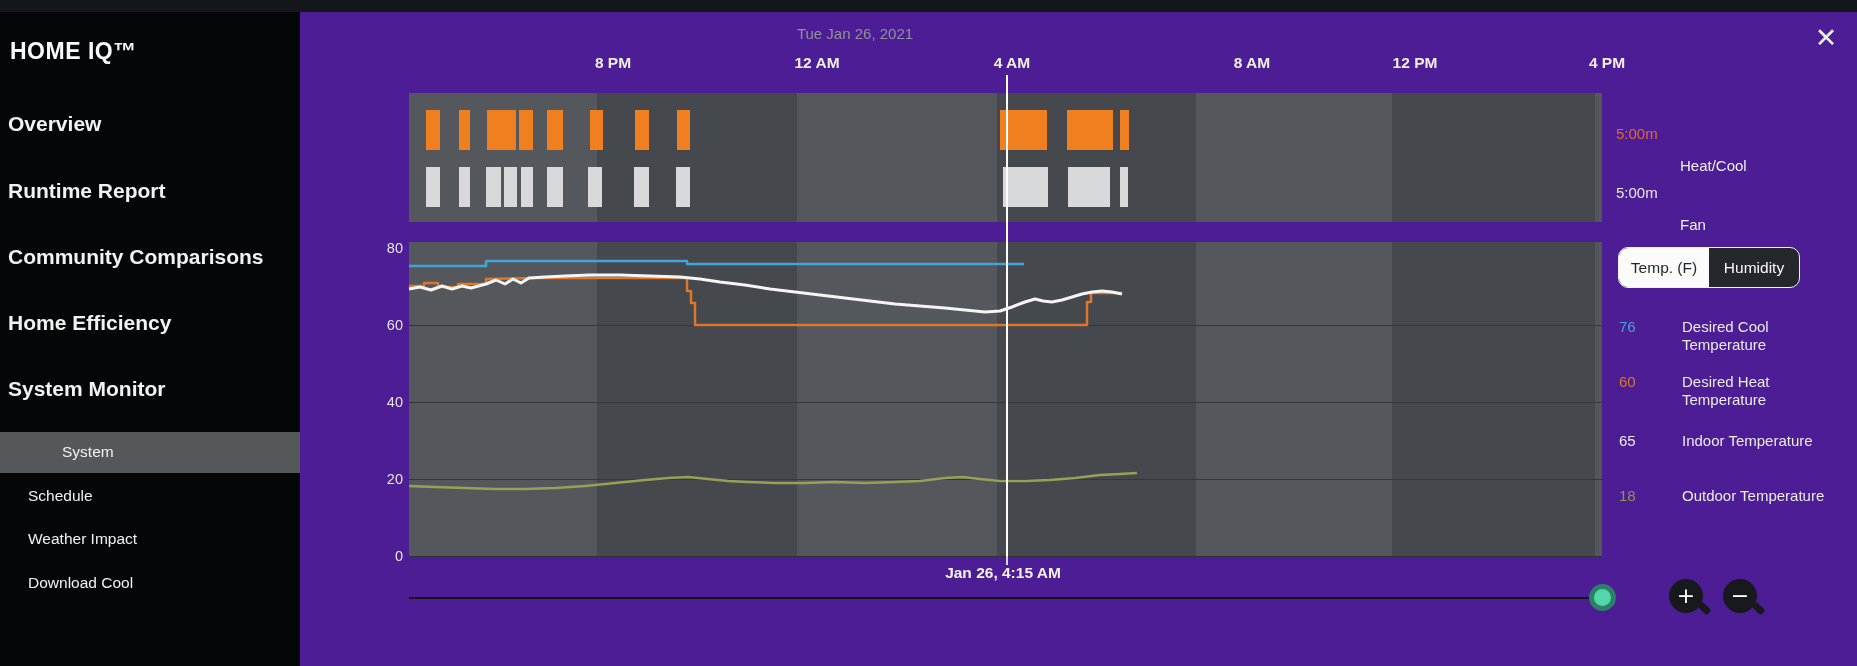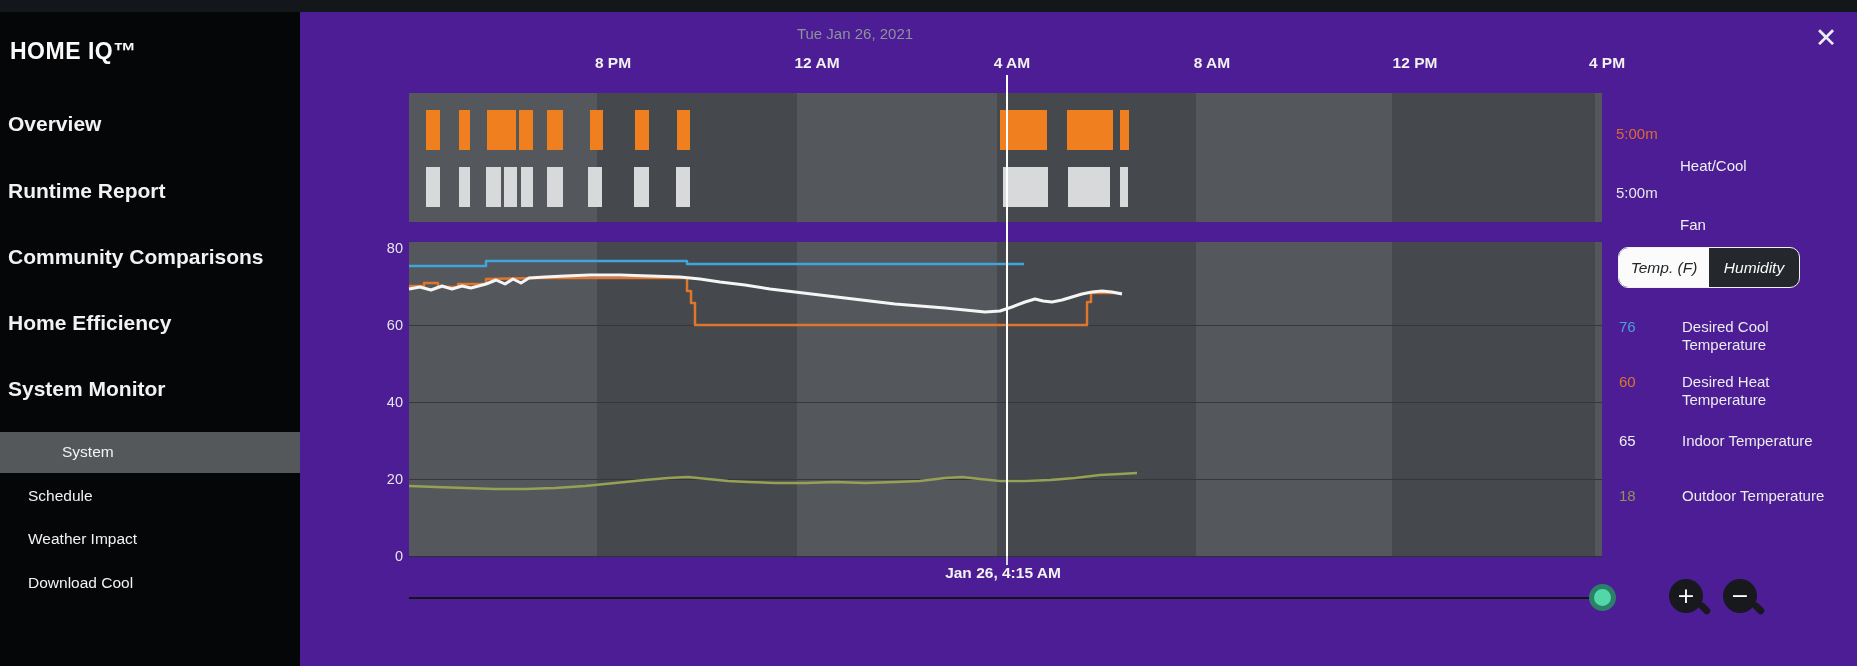--- a/index.html
+++ b/index.html
@@ -22,21 +22,21 @@
   .baseline{position:absolute;left:409px;width:1193px;height:1px;background:#2d3034;z-index:2;}
   .y-label{position:absolute;width:48px;left:355px;text-align:right;font-size:14.5px;color:#e4e6e7;transform:translateY(-50%);}
   .bar{position:absolute;z-index:3;}
   .lines-svg{position:absolute;left:0;top:0;z-index:4;pointer-events:none;}
   .cursor-line{position:absolute;top:75px;width:2px;height:481px;background:#ffffff;z-index:5;}
   .cursor-tick{position:absolute;top:556px;width:2px;height:9px;background:#d8d8d8;z-index:5;}
   .cursor-label{position:absolute;top:564px;transform:translateX(-50%);font-size:15.5px;font-weight:700;color:#f2f3f4;white-space:nowrap;z-index:5;}
   .strip-leg-val{position:absolute;left:1616px;width:46px;text-align:left;font-size:15px;transform:translateY(-50%);}
   .strip-leg-lab{position:absolute;left:1680px;font-size:15px;color:#eef0f1;transform:translateY(-50%);white-space:nowrap;margin-top:32px;}
   .toggle{position:absolute;left:1618px;top:247px;width:182px;height:41px;border:1.5px solid #f2f2f2;
-       border-radius:10px;display:flex;overflow:hidden;background:#24272b;box-sizing:border-box;z-index:3;font-style:italic;}
+       border-radius:10px;display:flex;overflow:hidden;background:#24272b;box-sizing:border-box;z-index:3;}
   .toggle-seg{flex:1;display:flex;align-items:center;justify-content:center;font-size:15.5px;cursor:pointer;color:#fbfbfb;}
   .toggle-seg.active{background:#fbfbfb;color:#232629;border-radius:7px 0 0 7px;}
   .leg-val{position:absolute;left:1619px;width:40px;font-size:15px;}
   .leg-lab{position:absolute;left:1682px;font-size:15px;color:#eaeced;line-height:18px;white-space:nowrap;}
   .scrub-line{position:absolute;left:409px;top:597px;width:1181px;height:2px;background:#121416;z-index:2;}
   .scrub-dot{position:absolute;left:1589px;top:584px;width:27px;height:27px;border-radius:50%;
        background:#52d7a8;border:5px solid #2b8068;box-sizing:border-box;z-index:3;cursor:pointer;}
   .zoom-btn{position:absolute;top:579px;width:34px;height:34px;border-radius:50%;background:#17191d;border:none;
        color:#ffffff;font-size:22px;line-height:32px;text-align:center;padding:0;cursor:pointer;z-index:3;
        font-family:"DejaVu Sans",sans-serif;}
@@ -67,21 +67,21 @@
       </div>
   </aside>
 
   <button class="close-btn"><span>✕</span></button>
 
   <div class="date-label">Tue Jan 26, 2021</div>
   <div id="timeaxis">
       <div class="time-label" style="left: 613px;">8 PM</div>
       <div class="time-label" style="left: 817px;">12 AM</div>
       <div class="time-label" style="left: 1012px;">4 AM</div>
-      <div class="time-label" style="left: 1212px;">8 AM</div>
+      <div class="time-label" style="left: 1252px;">8 AM</div>
       <div class="time-label" style="left: 1415px;">12 PM</div>
       <div class="time-label" style="left: 1607px;">4 PM</div>
     </div>
 
   <div id="bands">
       <div class="band light" style="left: 409px; top: 93px; width: 188px; height: 129px;"></div>
       <div class="band light" style="left: 409px; top: 242px; width: 188px; height: 314px;"></div>
       <div class="band dark" style="left: 597px; top: 93px; width: 200px; height: 129px;"></div>
       <div class="band dark" style="left: 597px; top: 242px; width: 200px; height: 314px;"></div>
       <div class="band light" style="left: 797px; top: 93px; width: 200px; height: 129px;"></div>

